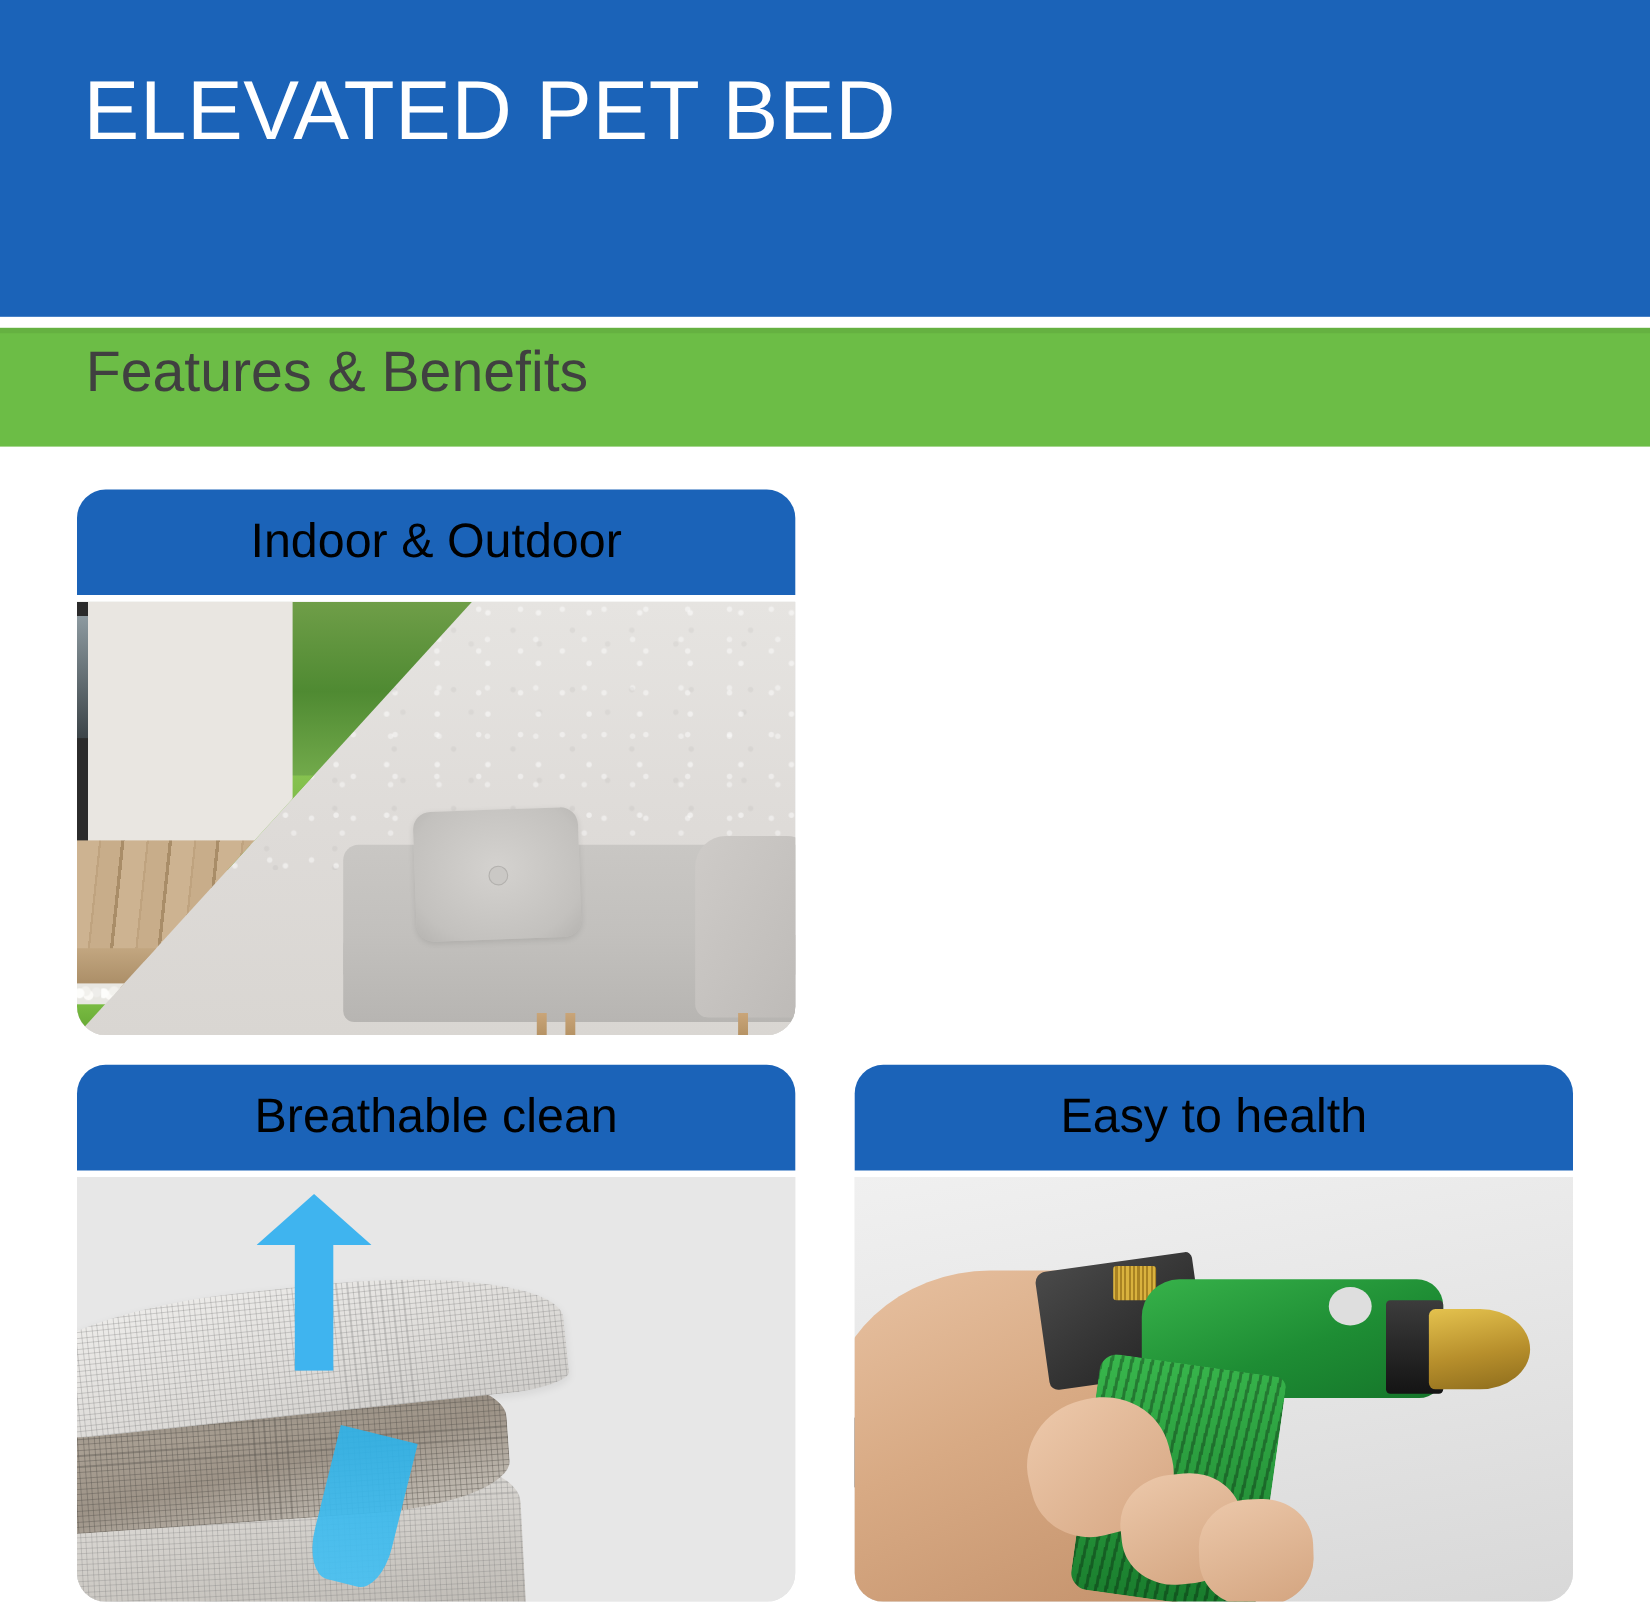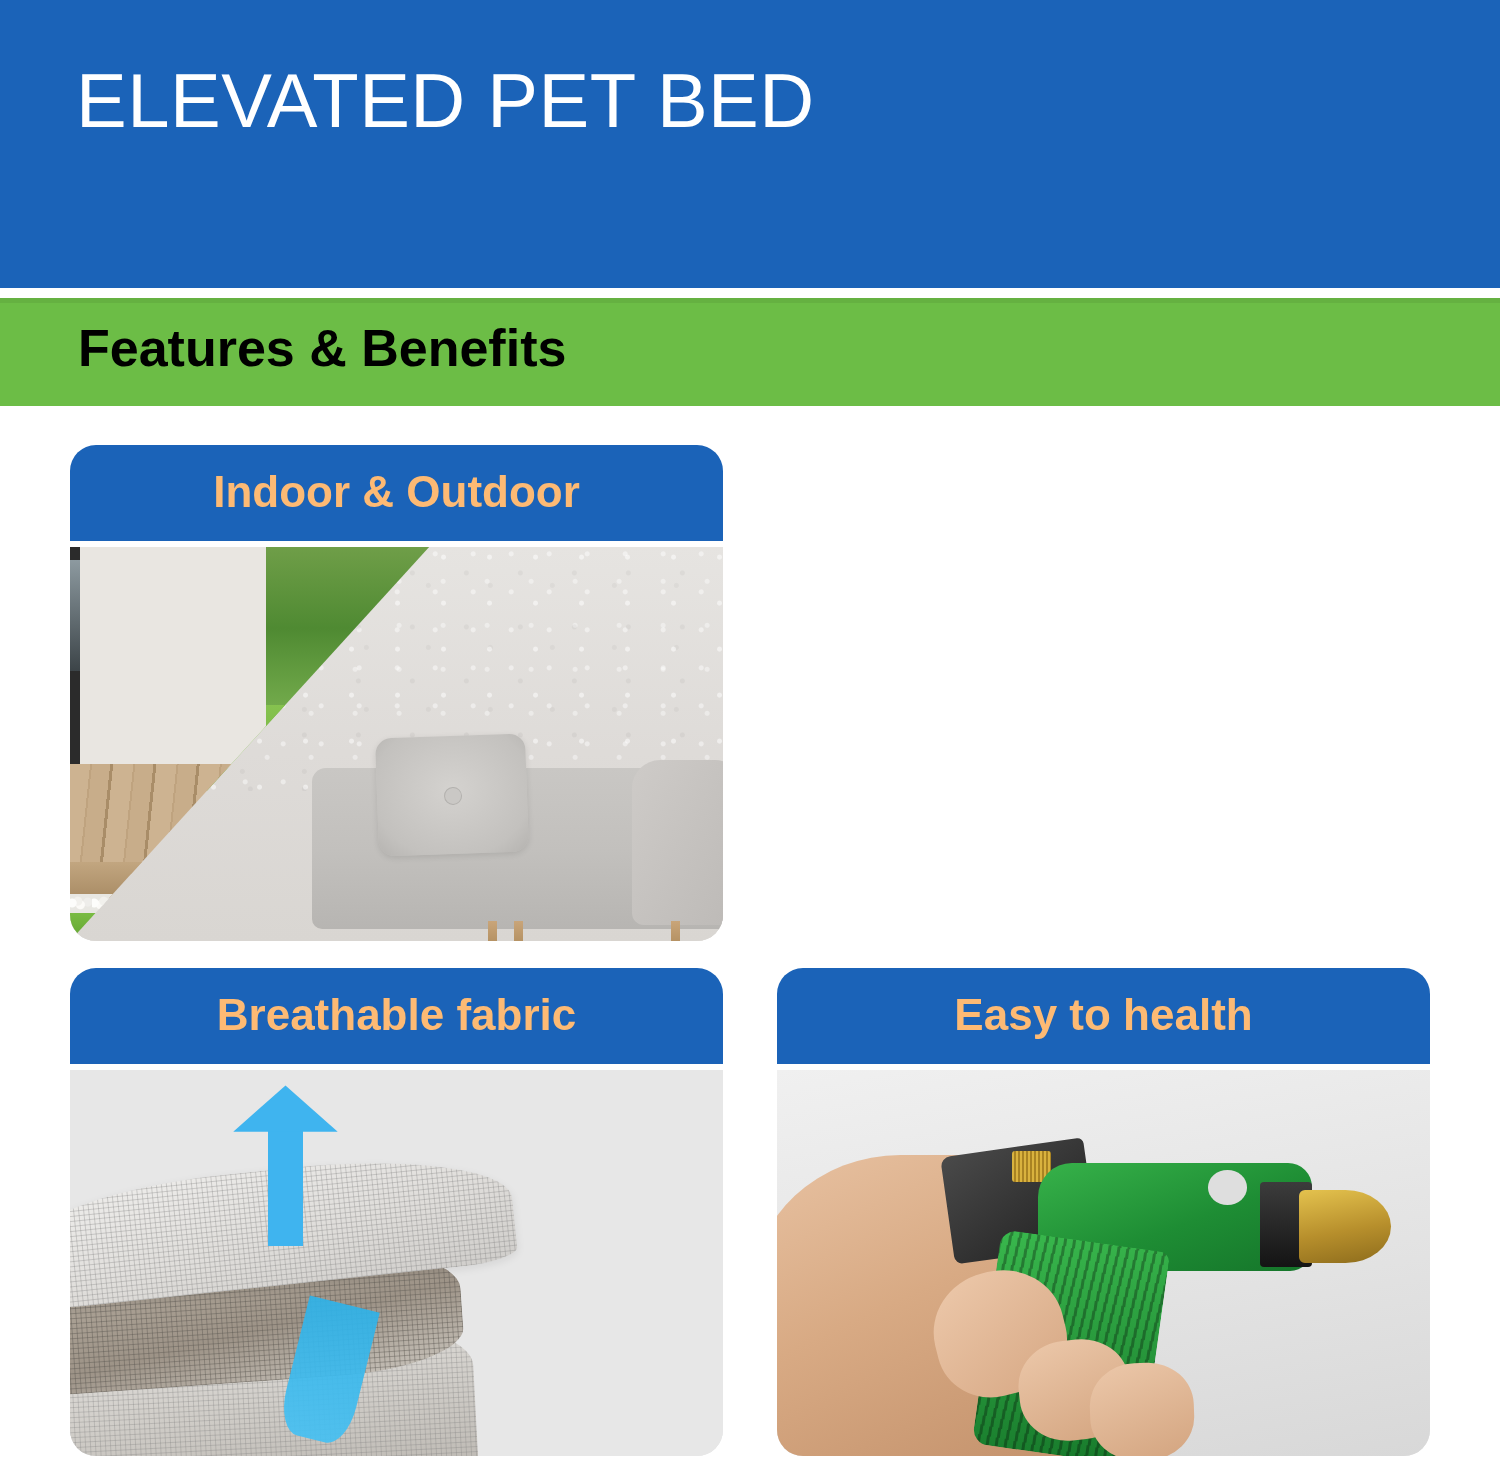--- a/index.html
+++ b/index.html
@@ -42,22 +42,22 @@
   
   .section-band{
     position:absolute;left:0;top:298px;width:1500px;height:108px;
     background:#6cbd46;
   }
   .section-band .band-top-shade{
     position:absolute;left:0;top:0;width:100%;height:5px;
     background:rgba(0,0,0,0.06);
   }
   .section-title{
-    position:absolute;left:78px;top:20px;
-    font-size:52px;font-weight:700;color:#000000;
+    position:absolute;left:78px;top:10px;
+    font-size:52px;font-weight:400;color:#404040;
     letter-spacing:0px;white-space:nowrap;
   }
 
   
   .grid{
     position:absolute;left:0;top:406px;width:1500px;height:1059px;
   }
   .card{
     position:absolute;
     width:653px;
@@ -68,21 +68,21 @@
   .card-r1{ top:562px; }
 
   .card-header{
     position:relative;
     height:96px;
     background:#1b63b8;
     border-radius:26px 26px 0 0;
     display:flex;align-items:center;justify-content:center;
   }
   .card-title{
-    font-size:44px;font-weight:700;color:#fdba74;
+    font-size:44px;font-weight:400;color:#000000;
     letter-spacing:0px;white-space:nowrap;
     text-align:left;
     margin-bottom:3px;
   }
   .card-media{
     position:relative;
     height:394px;
     margin-top:6px;
     background:#e3e3e3;
     border-radius:0 0 26px 26px;
@@ -412,21 +412,21 @@
           <div class="od-gravel"></div>
           <div class="od-grass-front"></div>
         </div>
       </div>
     </div>
   </div>
 
 
   <div class="card card-r1 card-c0">
     <div class="card-header">
-      <div class="card-title">Breathable fabric</div>
+      <div class="card-title">Breathable clean</div>
     </div>
     <div class="card-media">
       <div class="bf-bg"></div>
       <div class="mesh-bottom"></div>
       <div class="mesh-fold"></div>
       <div class="mesh-top"></div>
       <div class="air-arrow-lower"></div>
       <div class="air-arrow">
         <div class="shaft"></div>
         <div class="head"></div>

